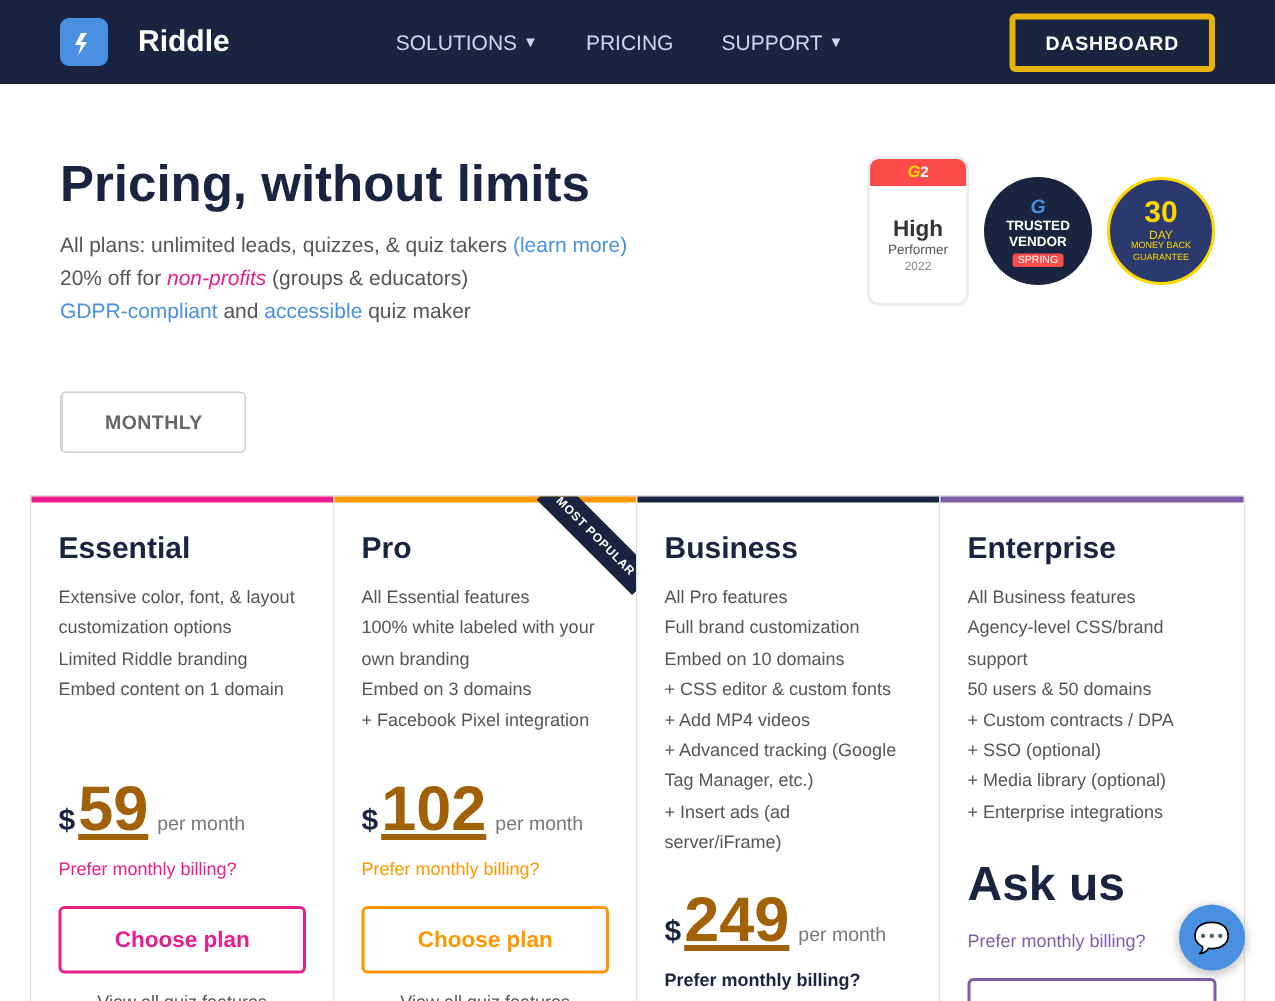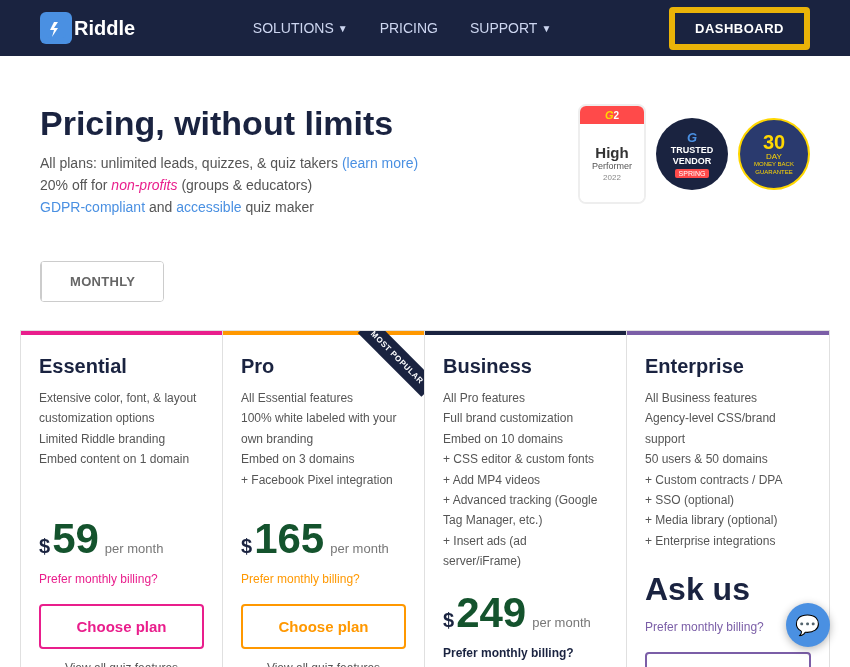--- a/index.html
+++ b/index.html
@@ -10,21 +10,21 @@
       background: #1a2340;
       display: flex;
       align-items: center;
       justify-content: space-between;
       padding: 0 40px;
       height: 56px;
     }
     .nav-logo {
       display: flex;
       align-items: center;
-      gap: 2px;
+      gap: 20px;
       color: #fff;
       font-size: 20px;
       font-weight: 700;
     }
     .logo-icon {
       width: 32px; height: 32px;
       background: #4a90e2;
       border-radius: 6px;
       display: flex; align-items: center; justify-content: center;
       color: white; font-size: 14px; font-weight: bold;
@@ -38,21 +38,21 @@
     .nav-links li a {
       color: #cdd6f0;
       text-decoration: none;
       font-size: 14px;
       font-weight: 500;
       display: flex; align-items: center; gap: 4px;
     }
     .nav-caret { font-size: 10px; }
     .nav-dashboard {
       background: transparent;
-      border: 6px solid #eab308;
+      border: 4px solid #eab308;
       color: #fff;
       padding: 8px 20px;
       border-radius: 4px;
       font-size: 13px;
       font-weight: 700;
       cursor: pointer;
       letter-spacing: 0.5px;
     }
 
     
@@ -200,22 +200,23 @@
       gap: 2px;
     }
     .price-dollar {
       font-size: 20px;
       font-weight: 600;
       color: #1a2340;
     }
     .price-num {
       font-size: 42px;
       font-weight: 700;
-      color: #14532d;
+      color: #a16207;
       line-height: 1;
+      text-decoration: underline;
     }
     .price-period {
       font-size: 13px;
       color: #777;
       margin-left: 4px;
     }
     .price-ask {
       font-size: 32px;
       font-weight: 700;
       color: #1a2340;
@@ -374,21 +375,21 @@
       <div class="card-title">Pro</div>
       <div class="card-features">
         All Essential features<br>
         100% white labeled with your own branding<br>
         Embed on 3 domains<br>
         + Facebook Pixel integration
       </div>
       <div class="card-price">
         <div class="price-amount">
           <span class="price-dollar">$</span>
-          <span class="price-num">165</span>
+          <span class="price-num">102</span>
           <span class="price-period">per month</span>
         </div>
       </div>
       <div class="prefer-billing prefer-billing-orange">Prefer monthly billing?</div>
       <button class="choose-btn btn-orange">Choose plan</button>
       <div class="view-features">View all quiz features</div>
     </div>
 
     <div class="card">
       <div class="card-top-bar" style="background:#1a2340;"></div>

